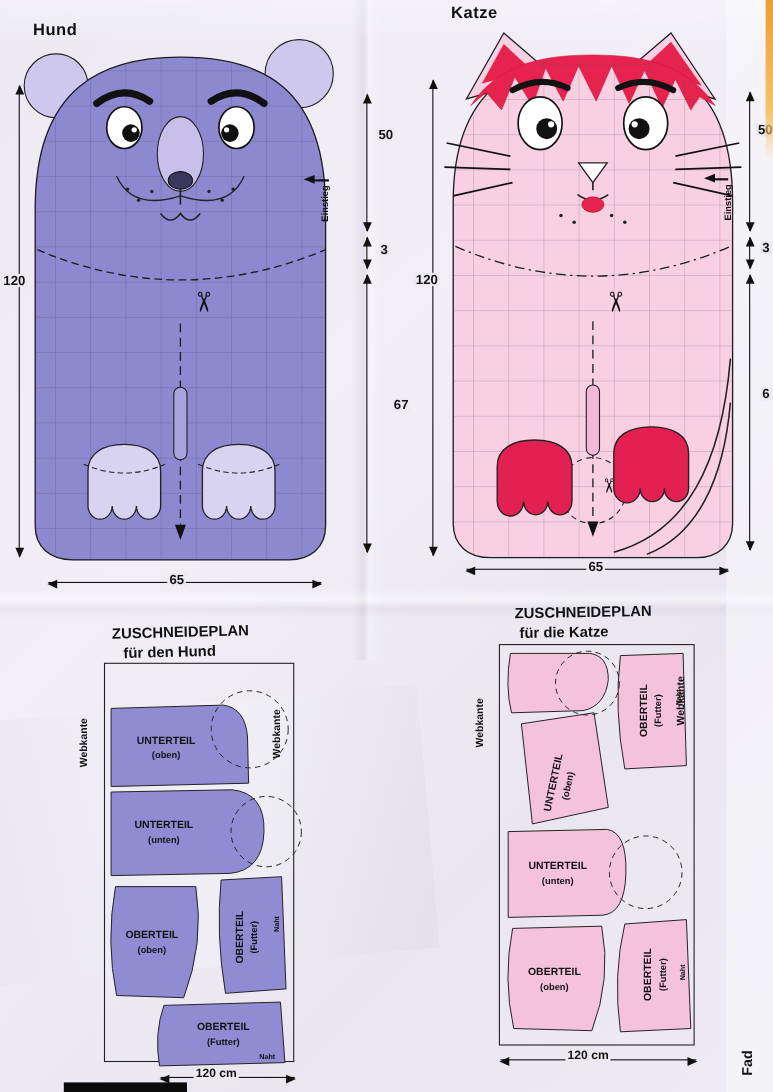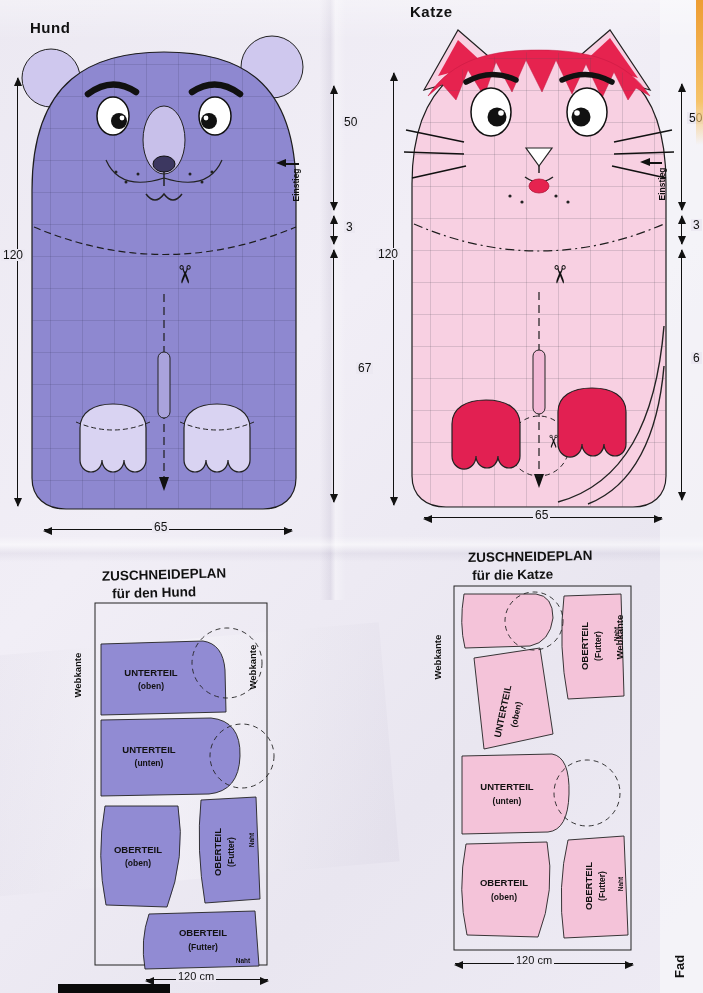--- a/index.html
+++ b/index.html
@@ -6,21 +6,21 @@
   .page{position:relative;width:703px;height:993px;overflow:hidden;
         background:linear-gradient(135deg,#ece9f2 0%,#f1eef6 38%,#e9e6f0 72%,#eeebf4 100%);
         font-family:"Liberation Sans",sans-serif;color:#111;}
   .crease{position:absolute;pointer-events:none;}
   .hdr{position:absolute;font-weight:bold;font-size:15px;letter-spacing:.5px;}
   svg{position:absolute;overflow:visible;}
   svg text{font-family:"Liberation Sans",sans-serif;fill:#111;}
   .pc{font-weight:bold;font-size:9.5px;text-anchor:middle;}
   .pcs{font-weight:bold;font-size:8.5px;text-anchor:middle;}
   .naht{font-weight:bold;font-size:6.5px;text-anchor:middle;}
-  .dimlabel{position:absolute;font-weight:normal;font-size:12px;line-height:1;background:#ece9f2;padding:0 2px;z-index:3;}
+  .dimlabel{position:absolute;font-weight:bold;font-size:12px;line-height:1;background:#ece9f2;padding:0 2px;z-index:3;}
   .dimlabel.sm{font-size:11px;}
   .dimv{position:absolute;width:0;border-left:1.4px solid #111;z-index:2;}
   .dimv::before{content:"";position:absolute;left:-4.2px;top:-1px;border-left:4px solid transparent;border-right:4px solid transparent;border-bottom:9px solid #111;}
   .dimv::after{content:"";position:absolute;left:-4.2px;bottom:-1px;border-left:4px solid transparent;border-right:4px solid transparent;border-top:9px solid #111;}
   .dimh{position:absolute;height:0;border-top:1.4px solid #111;z-index:2;}
   .dimh::before{content:"";position:absolute;top:-3.4px;left:-1px;border-top:4px solid transparent;border-bottom:4px solid transparent;border-right:9px solid #111;}
   .dimh::after{content:"";position:absolute;top:-3.4px;right:-1px;border-top:4px solid transparent;border-bottom:4px solid transparent;border-left:9px solid #111;}
   .arrowl{position:absolute;height:0;border-top:2.5px solid #111;z-index:2;}
   .arrowl::before{content:"";position:absolute;top:-6px;left:-9px;border-top:4.5px solid transparent;border-bottom:4.5px solid transparent;border-right:10px solid #111;}
   .rot{position:absolute;transform:rotate(-90deg);transform-origin:left bottom;font-weight:bold;white-space:nowrap;line-height:1;z-index:3;}

